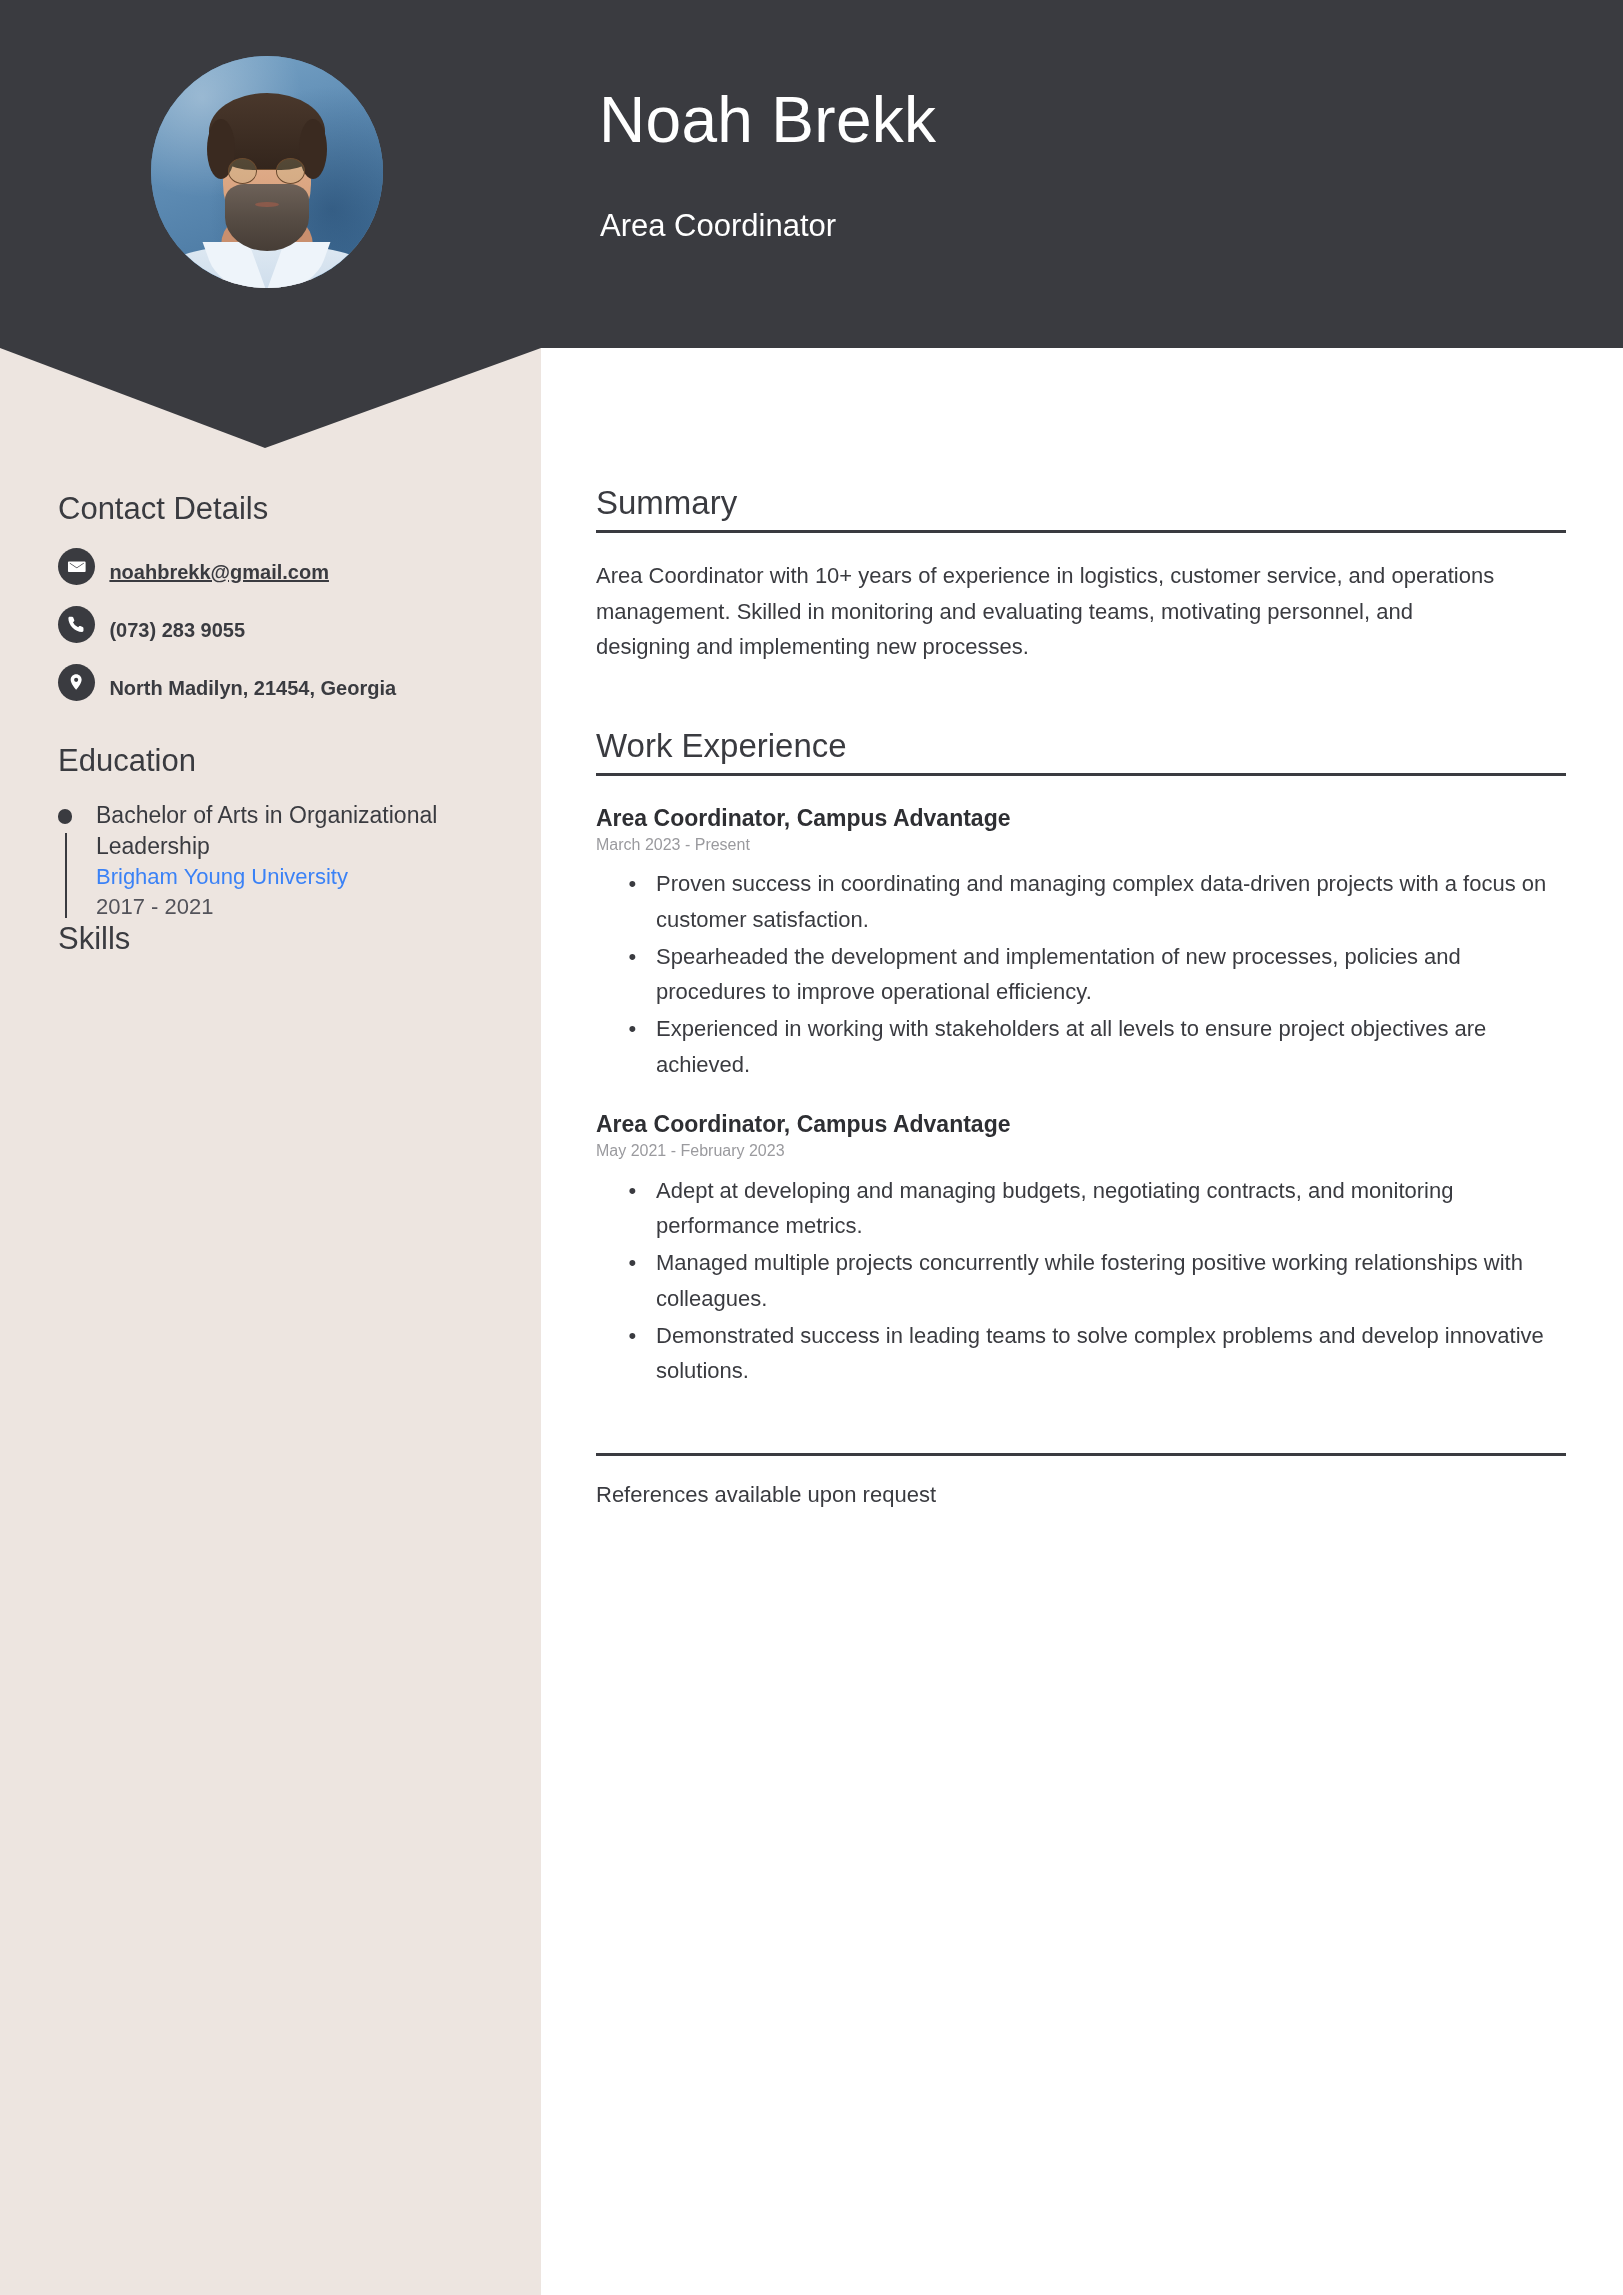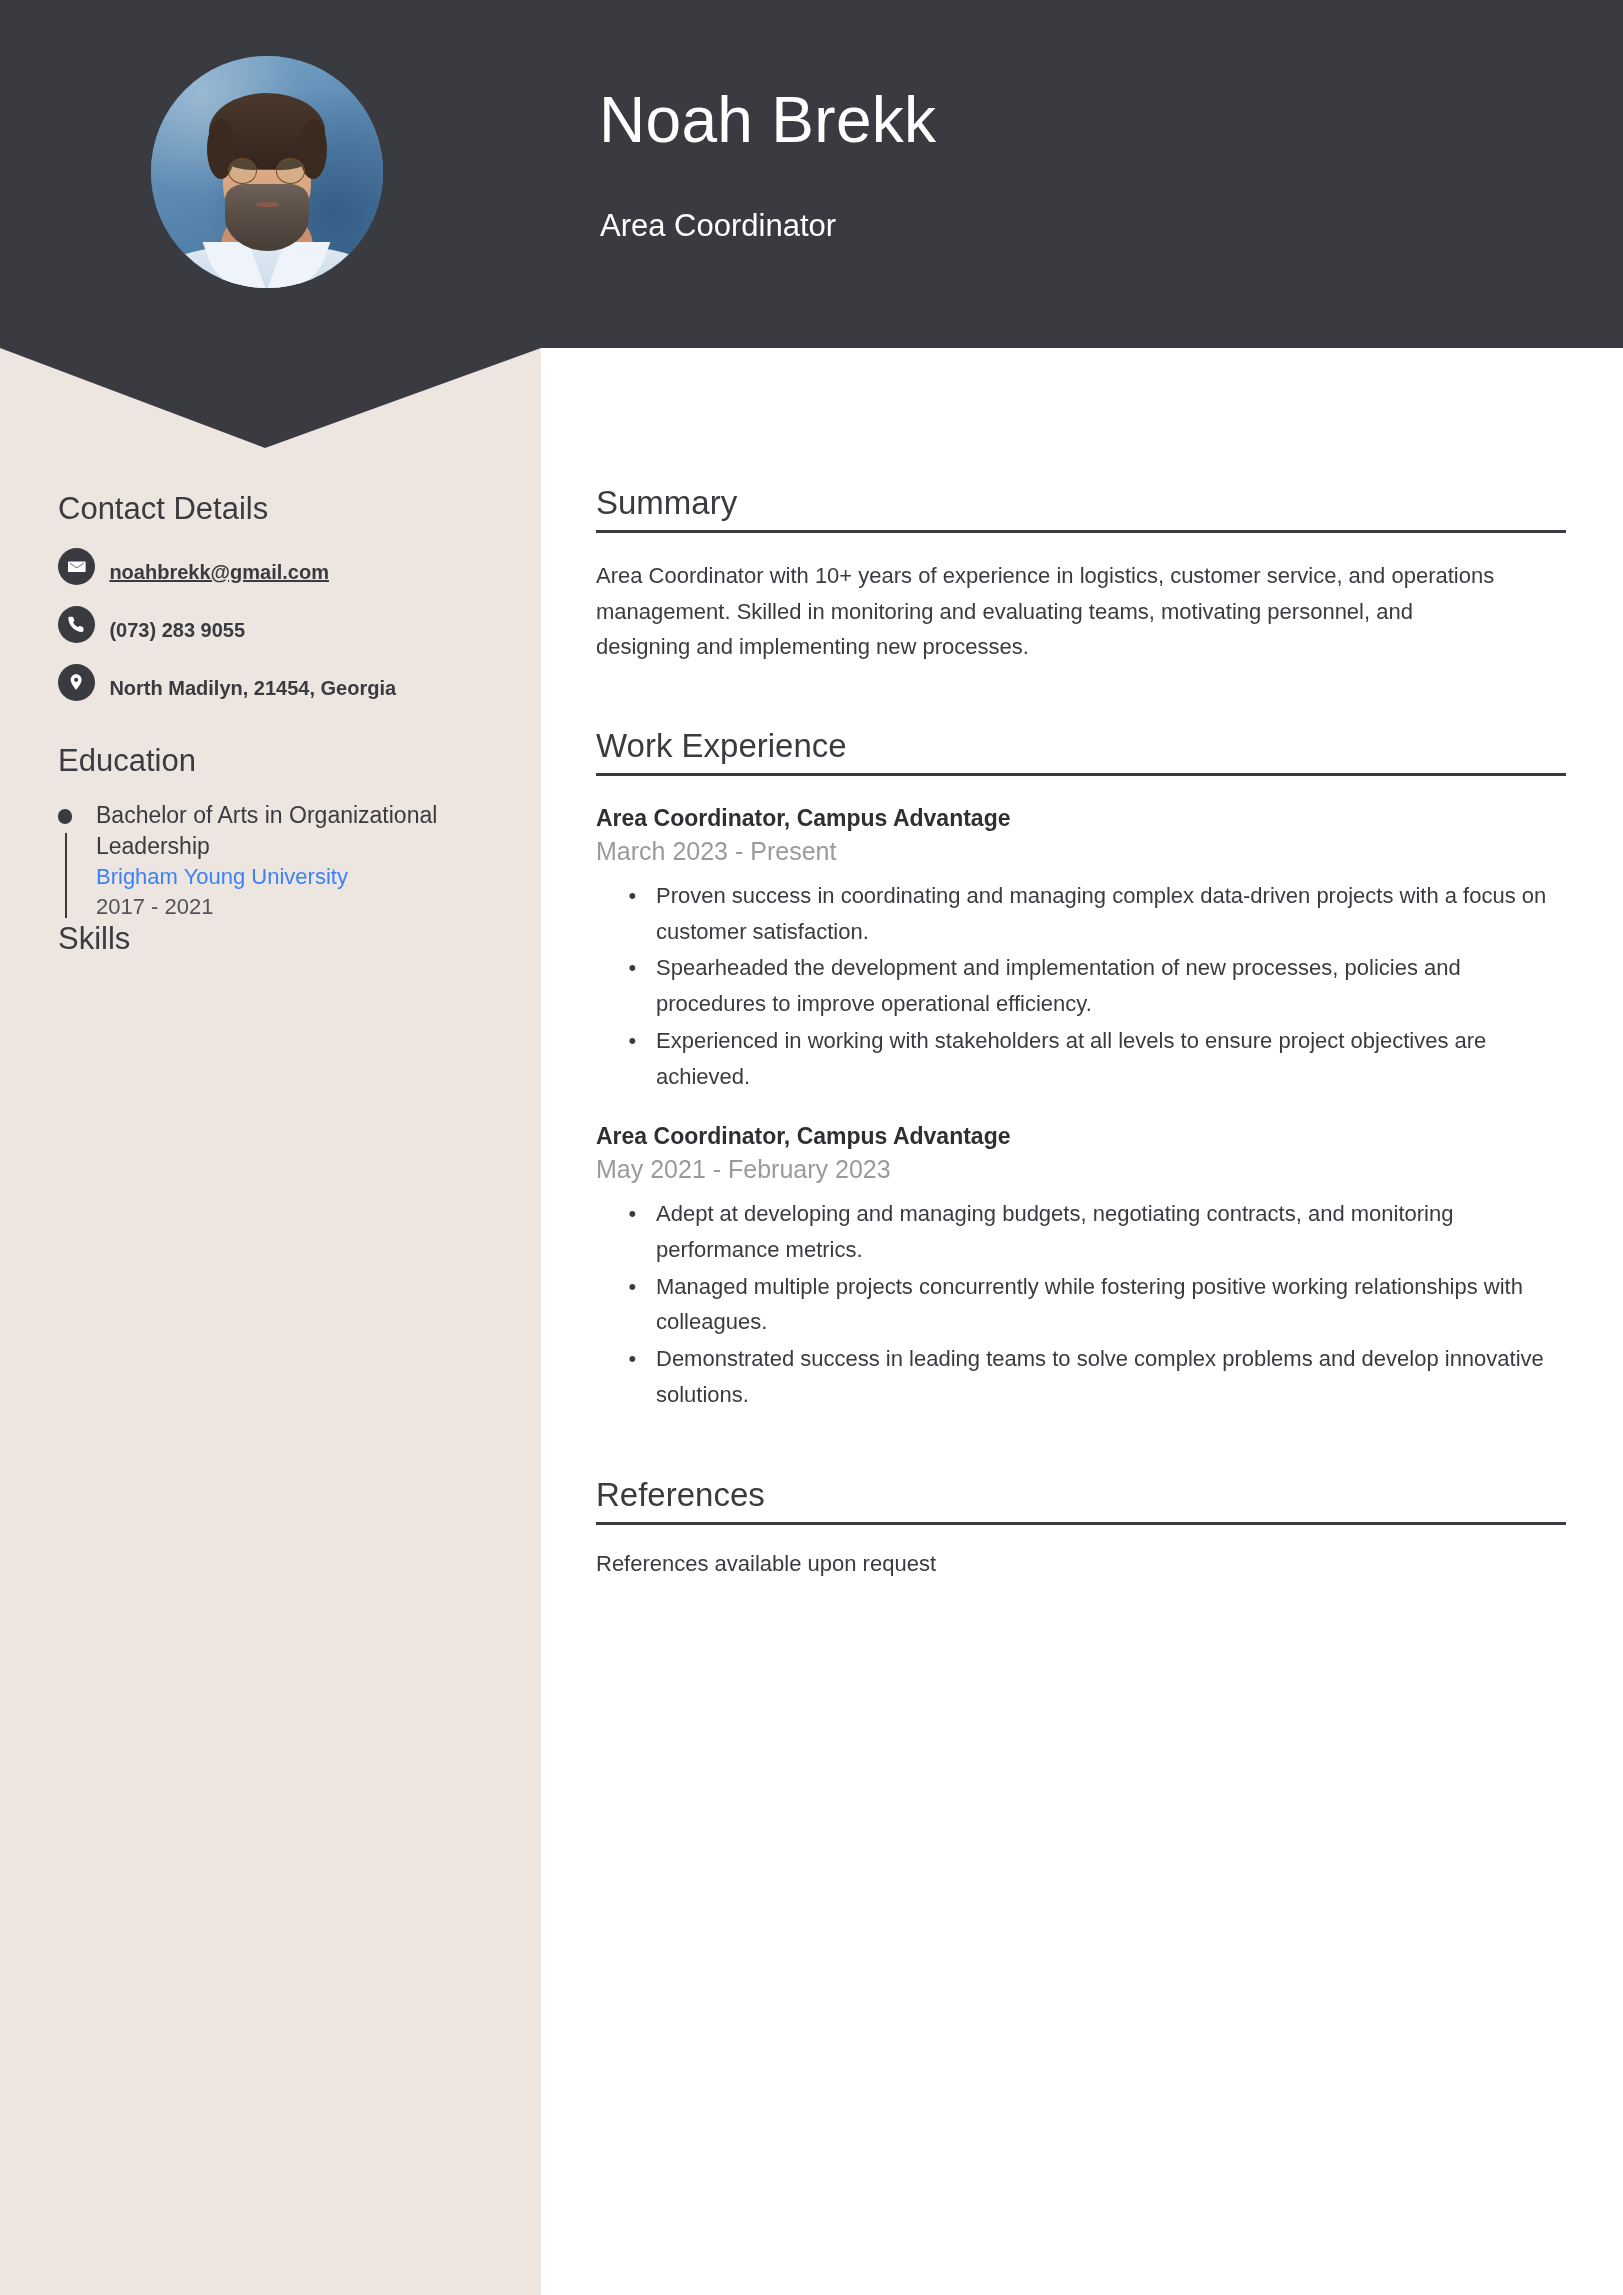--- a/index.html
+++ b/index.html
@@ -160,21 +160,21 @@
   }
   .sec-rule { height:2.6px; background:#3a3b40; width:100%; }
 
   .summary-txt {
     font-size:22px; color:#3a3b40; line-height:1.62;
     margin-top:25px; width:917px;
   }
 
   .job { margin-top:27.5px; }
   .job-head { font-size:23px; font-weight:bold; color:#2e2f33; line-height:1.25; }
-  .job-date { font-size:25px; color:#9a9a9e; line-height:1.3; margin-top:2.6px; }
+  .job-date { font-size:16px; color:#9a9a9e; line-height:1.3; margin-top:2.6px; }
   .job-bullets { margin-top:10.5px; padding-left:60px; list-style:none; }
   .job-bullets li {
     position:relative; font-size:22px; color:#3a3b40; line-height:1.62;
     margin-bottom:1.3px;
   }
   .job-bullets li::before {
     content:"•"; position:absolute; left:-27.5px; top:0;
     font-size:22px; color:#3a3b40;
   }
 
@@ -293,21 +293,20 @@
           <li>Adept at developing and managing budgets, negotiating contracts, and monitoring performance metrics.</li>
           <li>Managed multiple projects concurrently while fostering positive working relationships with colleagues.</li>
           <li>Demonstrated success in leading teams to solve complex problems and develop innovative solutions.</li>
         </ul>
       </div>
     </div>
 
     <div class="spacer-lg"></div>
 
     <div class="sec">
-      <div class="sec-h">References</div>
       <div class="sec-rule"></div>
       <div class="refs-txt">References available upon request</div>
     </div>
 
   </div>
 
 </div>
 
 
 </body></html>

